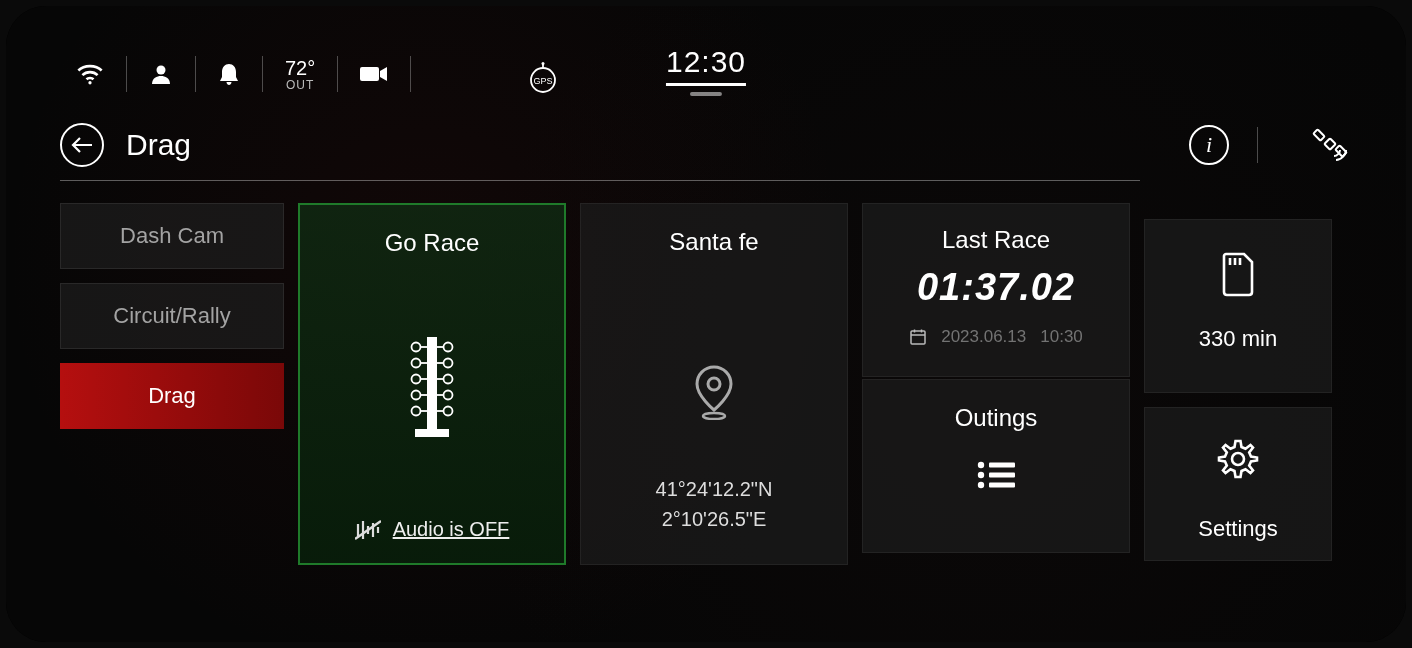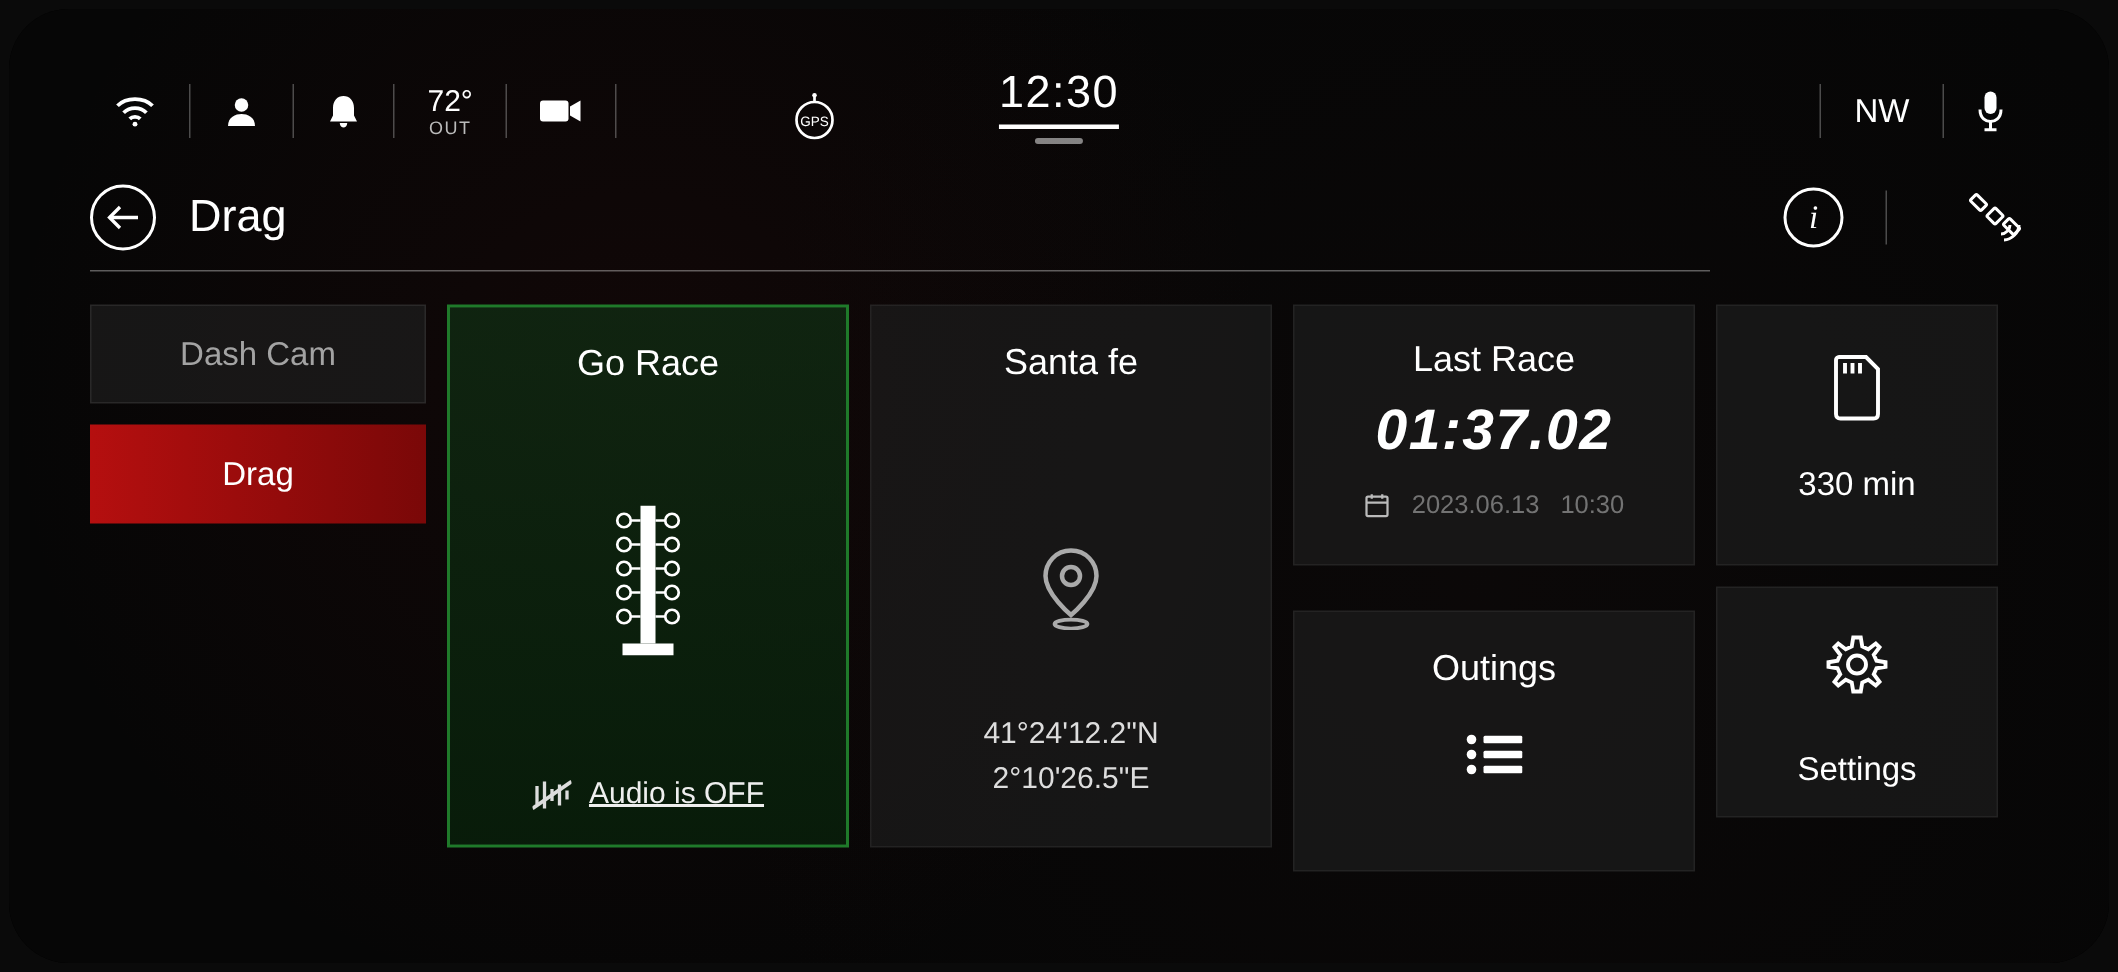--- a/index.html
+++ b/index.html
@@ -207,21 +207,21 @@
   bottom: 30px;
   text-align: center;
   font-size: 20px;
   color: #ddd;
   line-height: 1.5;
 }
 .col-right {
   width: 268px;
   display: flex;
   flex-direction: column;
-  gap: 30px;
+  gap: 2px;
 }
 .card-last {
   height: 174px;
   padding: 22px;
 }
 .last-time {
   font-size: 38px;
   font-weight: 700;
   font-style: italic;
   letter-spacing: 1px;
@@ -244,20 +244,21 @@
 .col-far {
   width: 188px;
   display: flex;
   flex-direction: column;
   gap: 14px;
 }
 .card-sd {
   height: 174px;
   padding: 30px 12px;
   gap: 28px;
+  margin-top: 16px;
 }
 .card-settings {
   height: 154px;
   padding: 30px 12px;
   gap: 36px;
 }
 .small-label { font-size: 22px; }
 svg { display: block; }
 </style>
 </head>
@@ -312,33 +313,20 @@
         <line x1="17" y1="6" x2="17" y2="1"></line>
         <circle cx="17" cy="1.5" r="1.5" fill="#fff" stroke="none"></circle>
       </svg>
     </div>
 
     <div class="status-center">
       <div class="clock">12:30</div>
       <div class="clock-tab"></div>
     </div>
 
-    <div class="status-right">
-      <div class="status-divider"></div>
-      <div class="compass">NW</div>
-      <div class="status-divider"></div>
-      <div class="status-item">
-        <svg width="18" height="28" viewBox="0 0 18 28" fill="#fff">
-          <rect x="5" y="1" width="8" height="15" rx="4"></rect>
-          <path d="M2 13 C2 19 6 21 9 21 C12 21 16 19 16 13" fill="none" stroke="#fff" stroke-width="2"></path>
-          <line x1="9" y1="21" x2="9" y2="26" stroke="#fff" stroke-width="2"></line>
-          <line x1="5" y1="26.5" x2="13" y2="26.5" stroke="#fff" stroke-width="2"></line>
-        </svg>
-      </div>
-    </div>
   </div>
 
   <div class="page-header">
     <div class="back-btn">
       <svg width="22" height="18" viewBox="0 0 22 18" fill="none" stroke="#fff" stroke-width="2.2">
         <line x1="21" y1="9" x2="2" y2="9"></line>
         <polyline points="9,2 2,9 9,16"></polyline>
       </svg>
     </div>
     <div class="page-title">Drag</div>
@@ -356,20 +344,23 @@
       </div>
     </div>
   </div>
   <div class="header-line"></div>
 
   <div class="content">
 
     <div class="sidebar-list">
       <div class="side-tab">
         <span>Dash Cam</span>
+      </div>
+      <div class="side-tab">
+        <span>Circuit/Rally</span>
       </div>
       <div class="side-tab active">
         <span>Drag</span>
       </div>
     </div>
 
     <div class="card card-go">
       <div class="card-title">Go Race</div>
       <div class="tree-wrap">
         <svg width="54" height="100" viewBox="0 0 54 100" fill="#fff">

